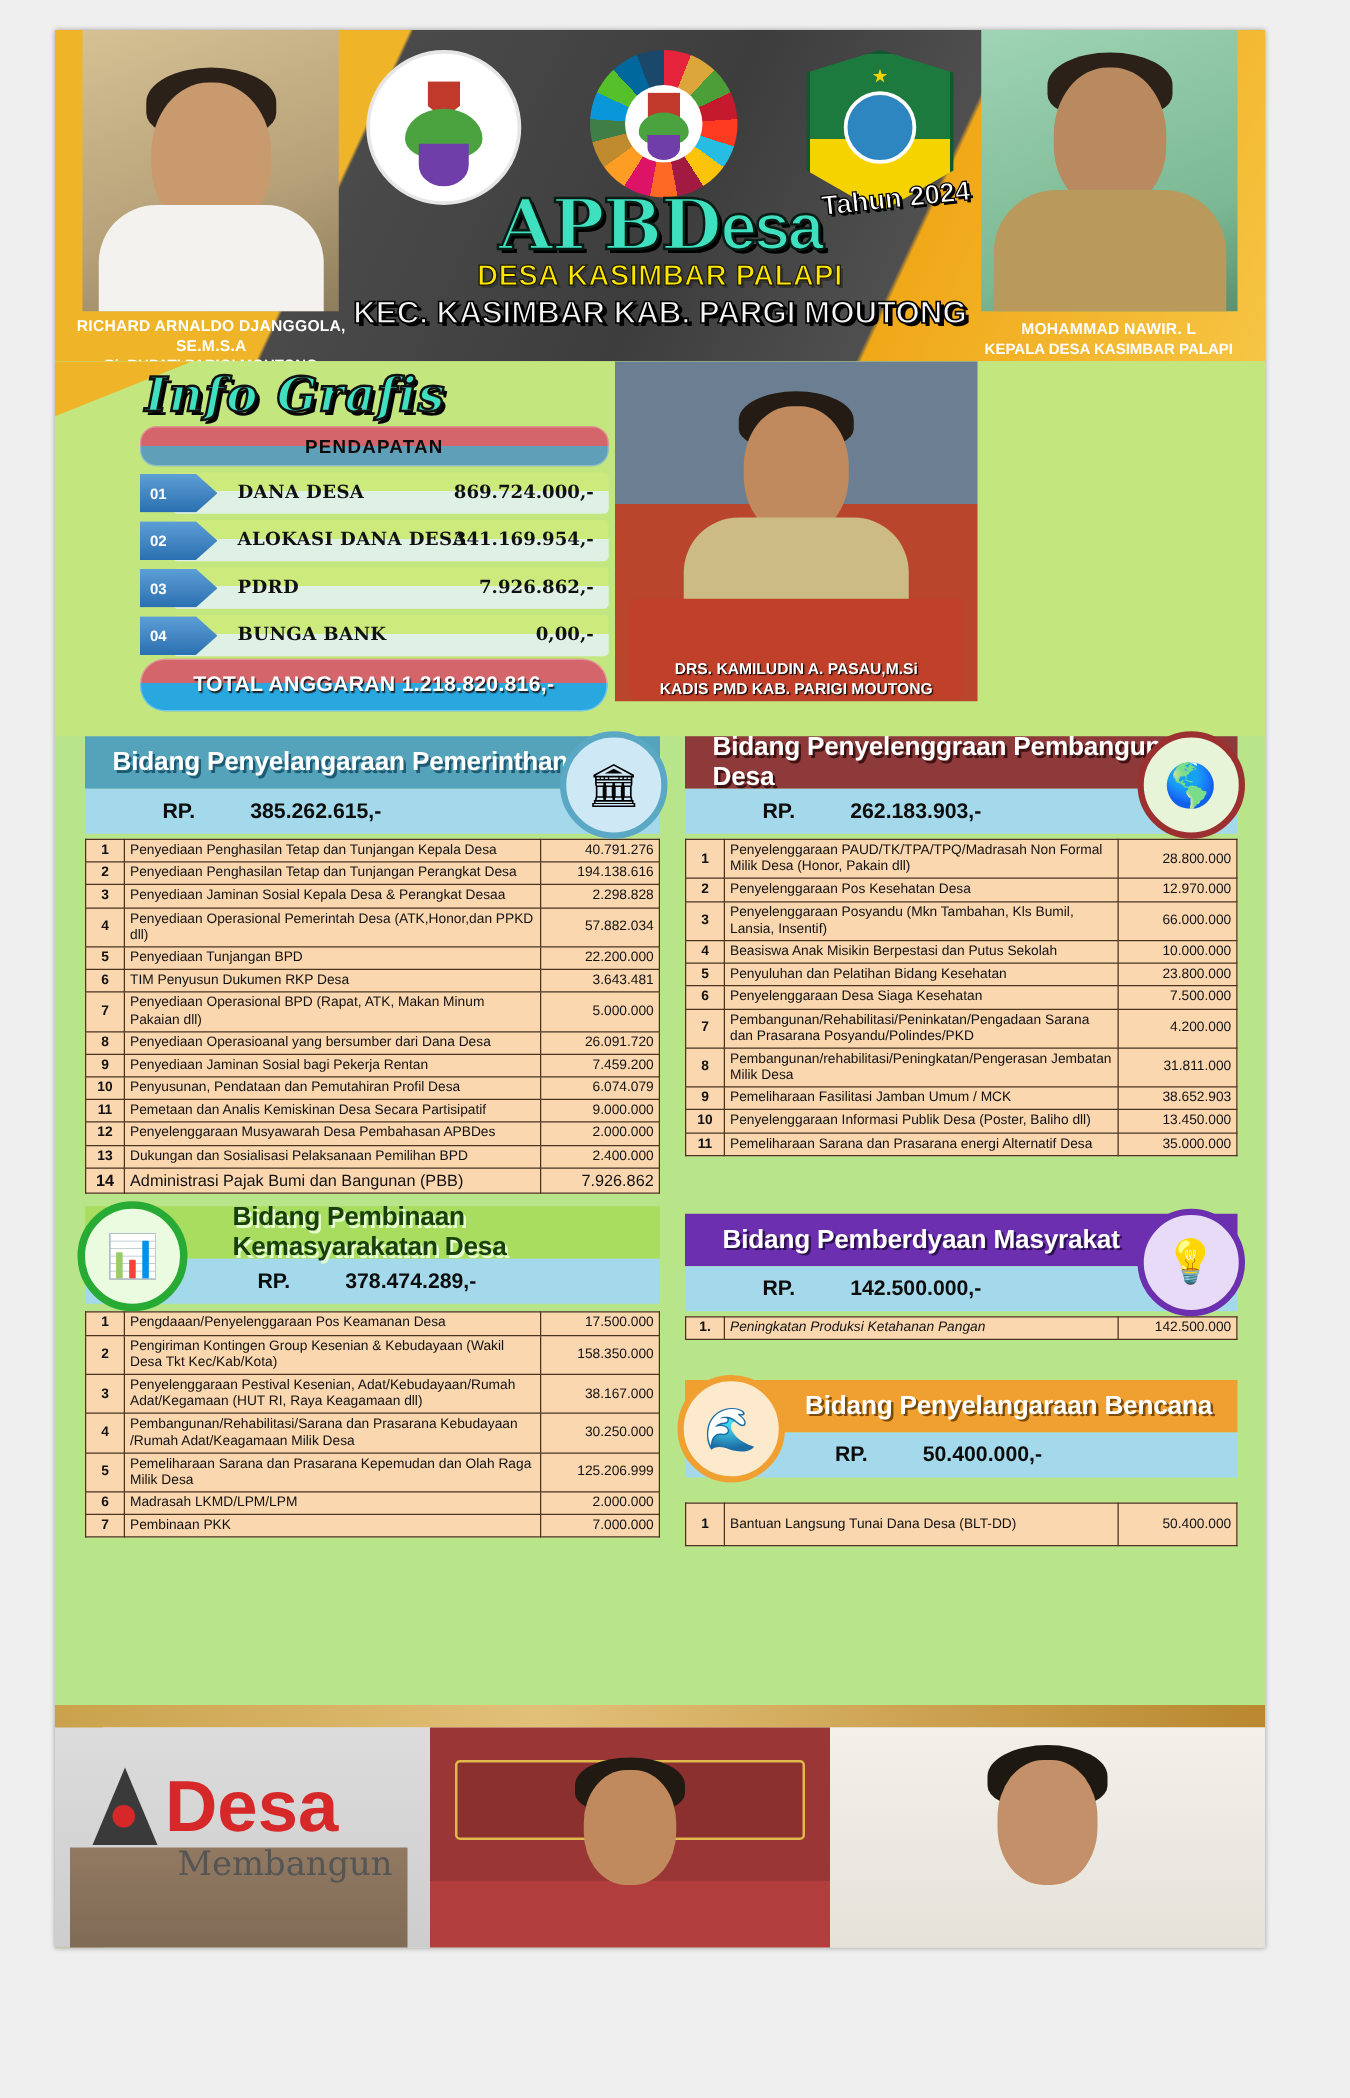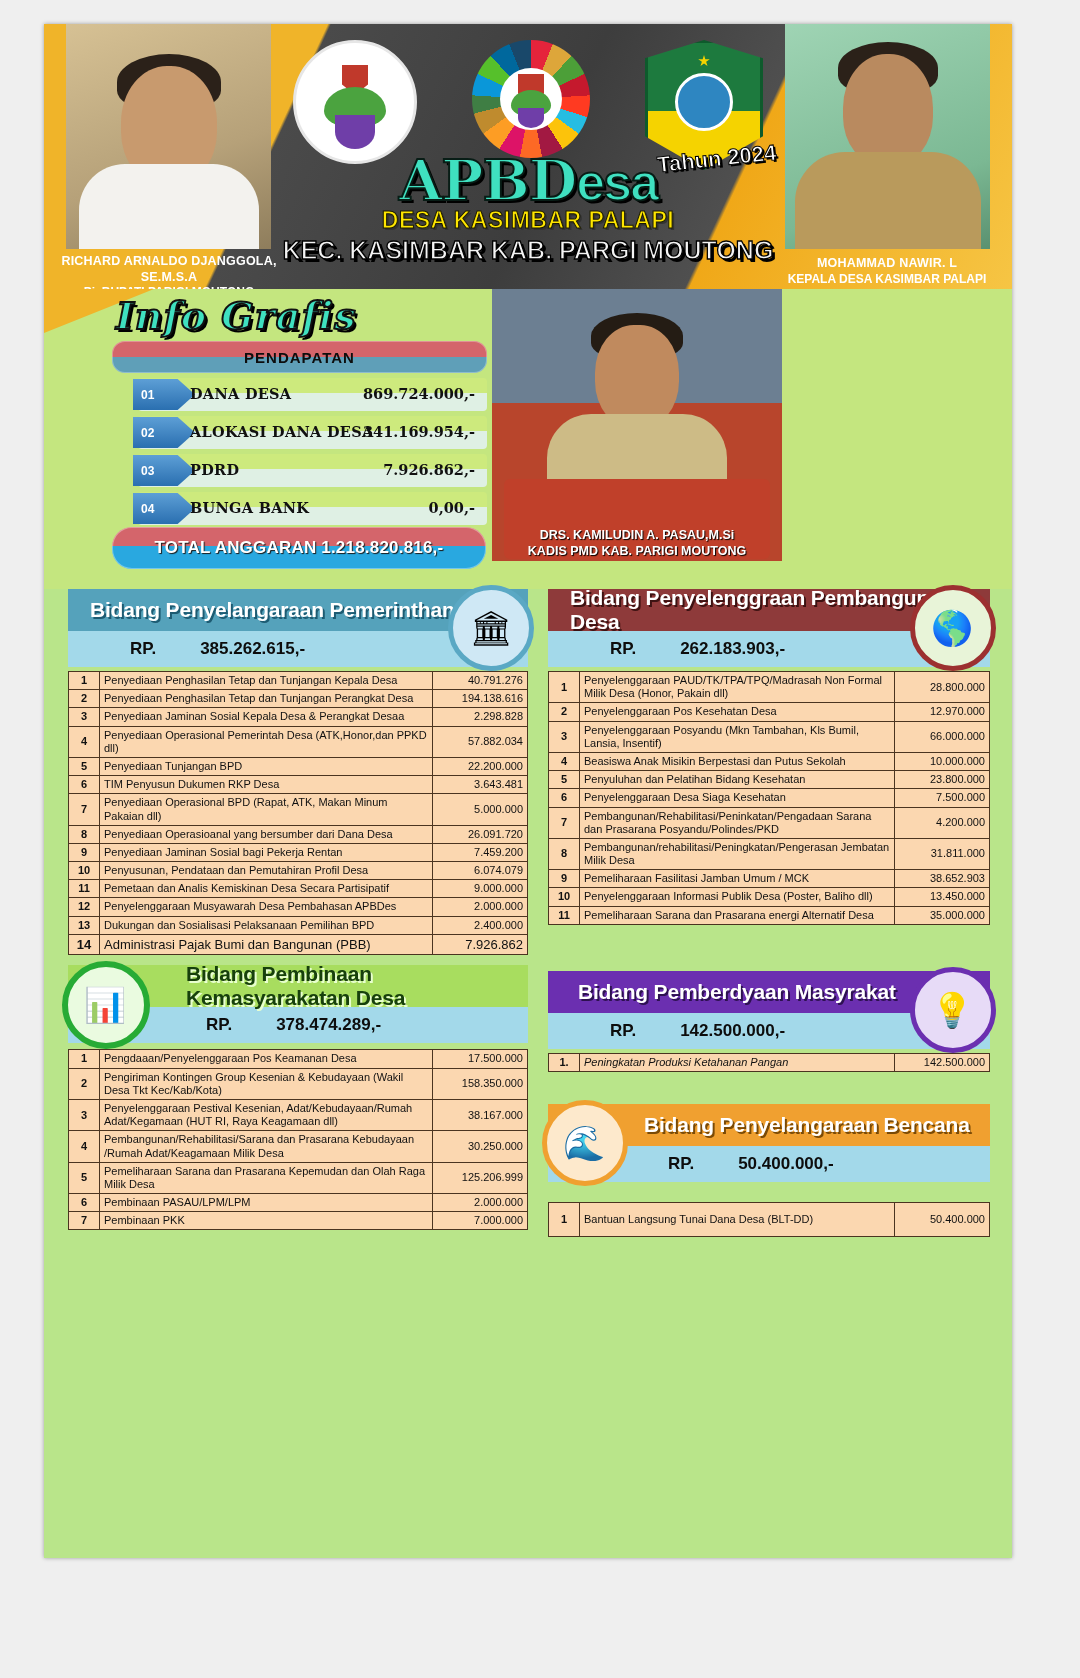--- a/index.html
+++ b/index.html
@@ -55,21 +55,21 @@
               font-size:38px;color:#3fe0c0;-webkit-text-stroke:2px #111;text-shadow:3px 3px 0 #000;letter-spacing:1px;}
   .pend-box{position:absolute;left:68px;top:52px;width:375px;}
   .pend-head{height:32px;border-radius:13px;background:linear-gradient(180deg,#d4656b 0 50%,#5f9fb8 50% 100%);
              display:flex;align-items:center;justify-content:center;color:#0d0d0d;font-weight:bold;font-size:15px;letter-spacing:1px;
              box-shadow:inset 0 0 0 1px rgba(255,255,255,.3);}
   .pend-row{position:relative;height:33px;margin-top:5px;}
   .pend-bar{position:absolute;left:26px;right:0;top:0;height:33px;border-radius:4px;
             background:linear-gradient(180deg,#cdea7d 0 45%,#dff0e4 46% 100%);}
   .pend-num{position:absolute;left:0;top:1px;width:62px;height:31px;background:linear-gradient(180deg,#5d9fd6,#2a6fb0);
             clip-path:polygon(0 0,72% 0,100% 50%,72% 100%,0 100%);color:#fff;font-size:12px;font-weight:bold;
-            display:flex;align-items:center;padding-left:8px;box-sizing:border-box;margin-left:21px;}
+            display:flex;align-items:center;padding-left:8px;box-sizing:border-box;}
   .pend-lbl{position:absolute;left:78px;top:7px;font-family:"DejaVu Serif",serif;font-weight:bold;font-size:14.5px;color:#111;letter-spacing:.3px;}
   .pend-val{position:absolute;right:12px;top:7px;font-family:"DejaVu Serif",serif;font-weight:bold;font-size:14.5px;color:#111;}
   .total-box{position:absolute;left:68px;top:238px;width:374px;height:42px;border-radius:20px;
              background:linear-gradient(180deg,#d4656b 0 46%,#29a8e0 46% 100%);display:flex;align-items:center;
              justify-content:center;box-shadow:inset 0 0 0 1px rgba(255,255,255,.35);}
   .total-box span{color:#fff;font-weight:bold;font-size:17px;letter-spacing:.2px;text-shadow:1px 1px 1px #1a1a1a;}
   .mid-photo{position:absolute;top:0;height:272px;overflow:hidden;}
   .mid-photo.p1{left:448px;width:262px;background:linear-gradient(#6c7f92 0 42%,#b8452c 42% 100%);padding-left:28px;}
   .mid-photo.p2{left:716px;width:252px;background:linear-gradient(#e8e8e8 0 40%,#f3f1ec 40% 100%);}
   .mp-face{position:absolute;left:50%;transform:translateX(-50%);border-radius:46%;}
@@ -377,21 +377,21 @@
                 <td class="d">Pembangunan/Rehabilitasi/Sarana dan Prasarana Kebudayaan /Rumah Adat/Keagamaan Milik Desa</td>
                 <td class="v">30.250.000</td>
               </tr>
           <tr>
                 <td class="n">5</td>
                 <td class="d">Pemeliharaan Sarana dan Prasarana Kepemudan dan Olah Raga Milik Desa</td>
                 <td class="v">125.206.999</td>
               </tr>
           <tr>
                 <td class="n">6</td>
-                <td class="d">Pembinaan PASAU/LPM/LPM</td>
+                <td class="d">Madrasah LKMD/LPM/LPM</td>
                 <td class="v">2.000.000</td>
               </tr>
           <tr>
                 <td class="n">7</td>
                 <td class="d">Pembinaan PKK</td>
                 <td class="v">7.000.000</td>
               </tr>
         </tbody>
           </table>
       </div>
@@ -506,15 +506,42 @@
               <tr style="height:34px;">
                 <td class="n">1</td>
                 <td class="d">Bantuan Langsung Tunai Dana Desa (BLT-DD)</td>
                 <td class="v">50.400.000</td>
               </tr>
         </tbody>
           </table>
       </div>
     </div>
 
+    <div class="footer">
+      <div class="f-strip"></div>
+
+      <div class="f-pan f1p">
+        <div class="f-img"></div>
+        <div class="desa-logo">
+          <div class="dl-a"></div>
+          <div class="dl-dot"></div>
+          <div class="dl-desa">Desa</div>
+          <div class="dl-memb">Membangun</div>
+
+        </div>
+      </div>
+
+      <div class="f-pan f2p">
+        <div class="pm"></div>
+        <div class="hair" style="top:24px;width:88px;height:44px;background:#211a13;"></div>
+        <div class="fp-face ff2"></div>
+
+      </div>
+
+      <div class="f-pan f3p">
+        <div class="hair" style="top:14px;width:96px;height:50px;background:#1e1812;"></div>
+        <div class="fp-face ff3"></div>
+
+      </div>
+    </div>
 
   </div>
 </div>
 
 </body></html>

